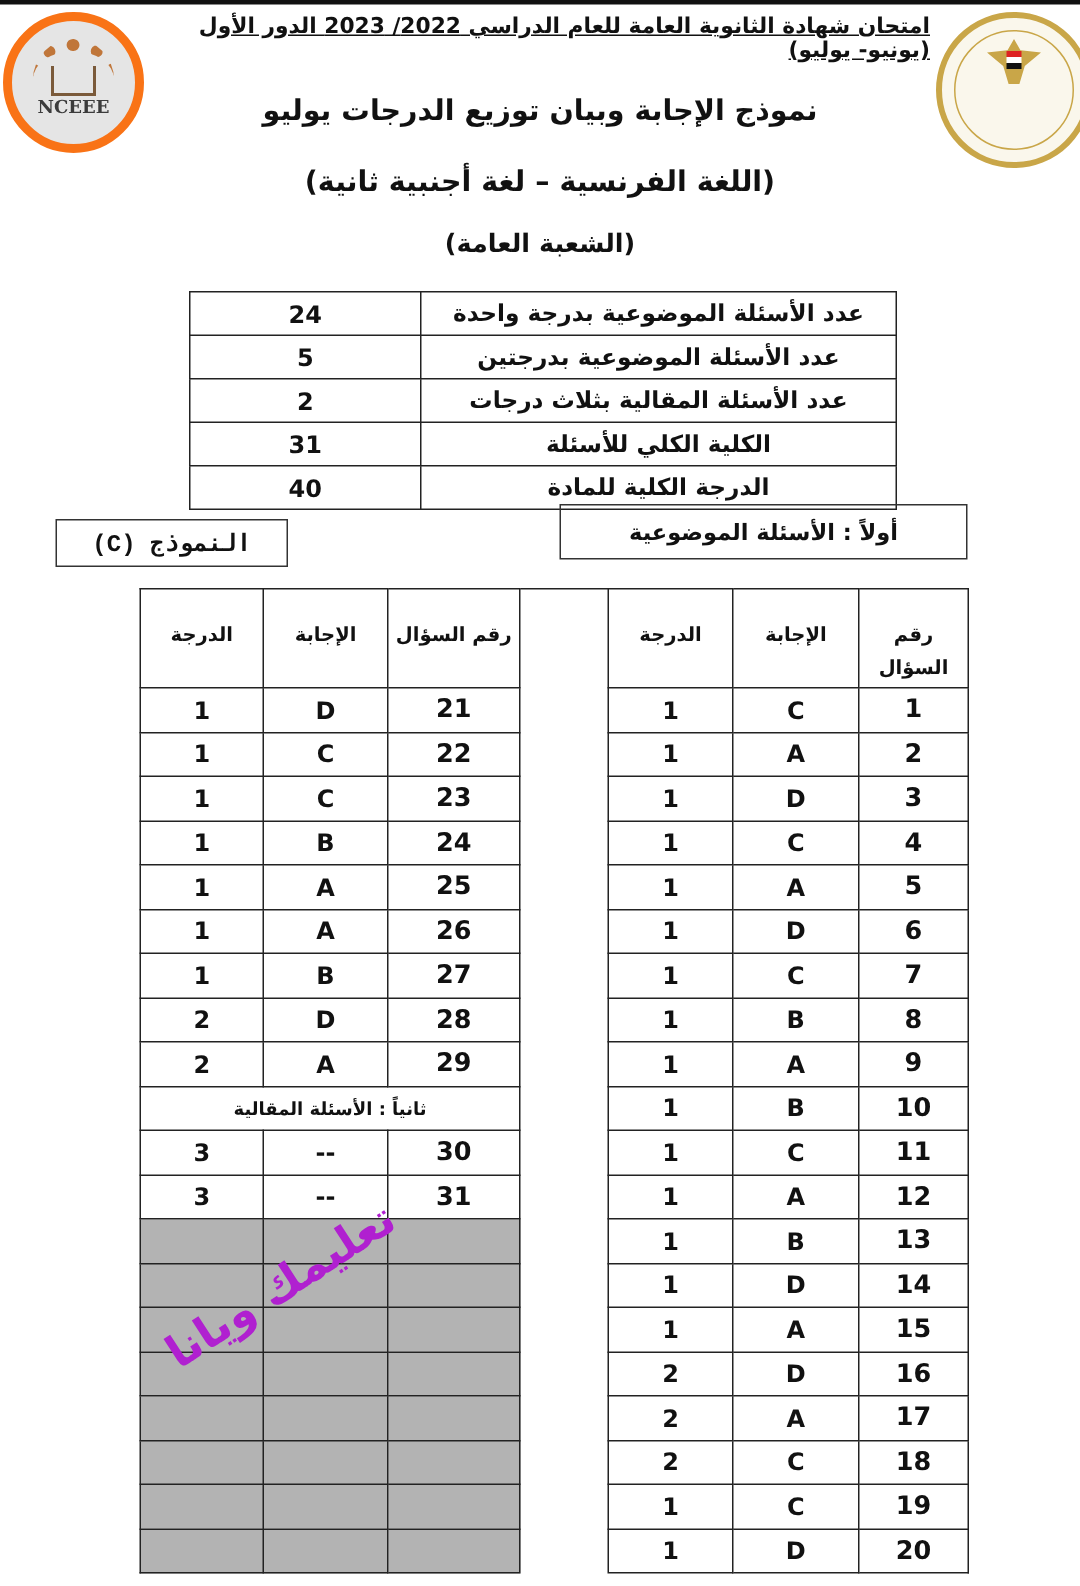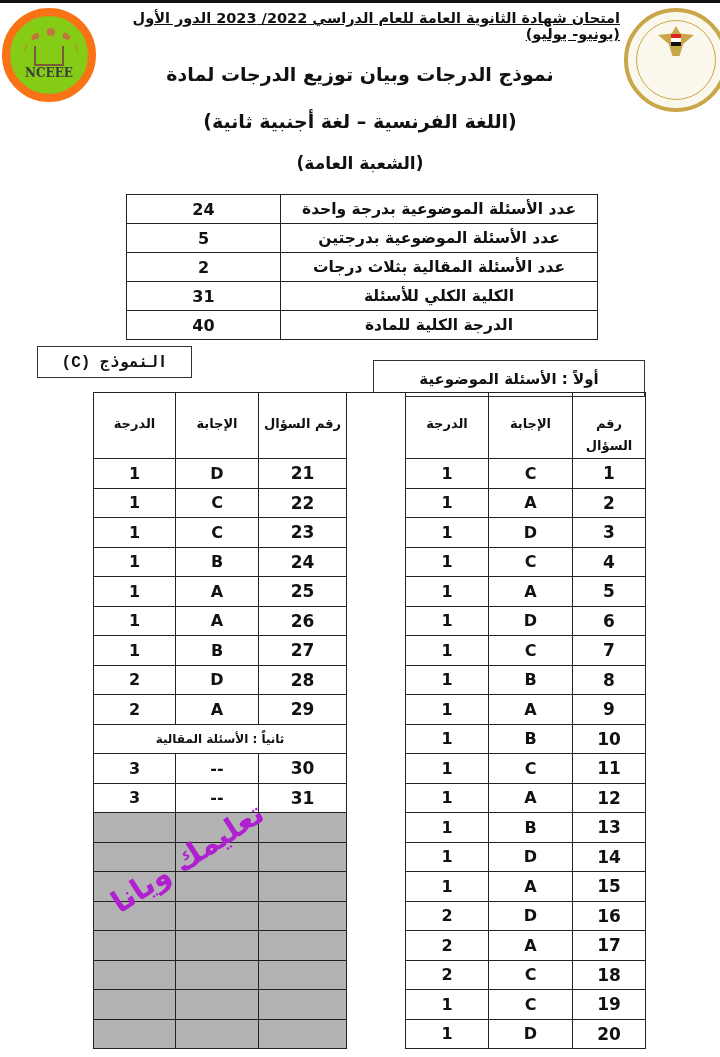--- a/index.html
+++ b/index.html
@@ -1,21 +1,21 @@
 <!DOCTYPE html>
 <html><head>
 <meta charset="utf-8">
 <style>
   html, body { margin:0; padding:0; background:#ffffff; }
   body { width:720px; height:1057px; position:relative; overflow:hidden;
          font-family: "DejaVu Sans", "Liberation Sans", sans-serif; color:#111; }
   .topbar { position:absolute; left:0; top:0; width:720px; height:3px; background:#111; }
   .logo { position:absolute; border-radius:50%; display:flex; align-items:center; justify-content:center; }
-  .logo-left { left:2px; top:8px; width:94px; height:94px; background:#84cc16;
-               border:8px solid #f97316; box-sizing:border-box; }
+  .logo-left { left:2px; top:8px; width:94px; height:94px; background:#e5e5e5;
+               border:6px solid #f97316; box-sizing:border-box; }
   .logo-left .rays { position:absolute; top:12px; left:14px; width:54px; height:26px;
                border-top:8px dotted #c0763a; border-radius:30px 30px 0 0; }
   .logo-left .scale { position:absolute; top:30px; width:26px; height:18px; border-bottom:2px solid #7a5a3a;
                border-left:2px solid #7a5a3a; border-right:2px solid #7a5a3a; }
   .logo-left .txt { position:absolute; top:50px; font-family:"DejaVu Serif", serif; font-weight:bold; font-size:12px; color:#3c3c3c; }
   .logo-right { left:624px; top:8px; width:104px; height:104px; background:#faf7ec;
                border:4px solid #c9a648; box-sizing:border-box; }
   .logo-right .eagle { position:absolute; top:14px; width:36px; height:30px; background:#c9a648;
                clip-path: polygon(50% 0, 62% 25%, 100% 30%, 70% 60%, 60% 100%, 40% 100%, 30% 60%, 0 30%, 38% 25%); }
   .logo-right .flag { position:absolute; top:22px; width:10px; height:12px;
@@ -31,21 +31,21 @@
   table { border-collapse:collapse; position:absolute; }
   td { border:1px solid #222; padding:0; font-weight:bold; text-align:center; }
   .summary { left:126px; top:194px; width:472px; direction:rtl; }
   .summary td { height:28px; font-size:15.5px; }
   .summary td.lbl { width:316px; }
   .summary td.val { font-size:16px; }
 
   .boxlabel { position:absolute; border:1.5px solid #333; box-sizing:border-box; direction:rtl;
               font-weight:bold; display:flex; align-items:center; justify-content:center; }
   .model { left:37px; top:346px; width:155px; height:32px; font-size:16px;font-family:Liberation Mono, monospace; }
-  .sec1 { left:373px; top:360px; width:272px; height:37px; font-size:15px; }
+  .sec1 { left:373px; top:336px; width:272px; height:37px; font-size:15px; }
 
   .main { left:93px; top:392px; width:552px; table-layout:fixed; }
   .main td { font-size:16px; height:28.5px; }
   .main tr.head td { height:45px; font-size:13px; vertical-align:top; padding-top:20px; font-weight:bold; line-height:22px; }
   .main td.gap { border-top:1px solid #222; border-bottom:none; background:#fff; }
   .main td.qn { font-size:17px;margin-left:44px; }
   .main td.shade { background:#b3b3b3; }
   .main td.sec2 { direction:rtl; font-size:12px; }
   .col-g { width:82px; } .col-a { width:83px; } .col-q { width:88px; } .col-gap { width:59px; }
   .col-g2 { width:83px; } .col-a2 { width:84px; } .col-q2 { width:73px; }
@@ -65,21 +65,21 @@
   <div class="txt">NCEEE</div>
 </div>
 
 <div class="logo logo-right">
   <div class="ring"></div>
   <div class="eagle"></div>
   <div class="flag"></div>
 </div>
 
 <div class="hdr exam-title">امتحان شهادة الثانوية العامة للعام الدراسي 2022/ 2023 الدور الأول (يونيو- يوليو)</div>
-<div class="hdr t1">نموذج الدرجات وبيان توزيع الدرجات لمادة</div>
+<div class="hdr t1">نموذج الإجابة وبيان توزيع الدرجات يوليو</div>
 <div class="hdr t2">(اللغة الفرنسية – لغة أجنبية ثانية)</div>
 <div class="hdr t3">(الشعبة العامة)</div>
 
 <table class="summary">
   <tbody id="summary-body">
       <tr>
         <td class="lbl">عدد الأسئلة الموضوعية بدرجة واحدة</td>
                   <td class="val">24</td>
       </tr>
       <tr>

